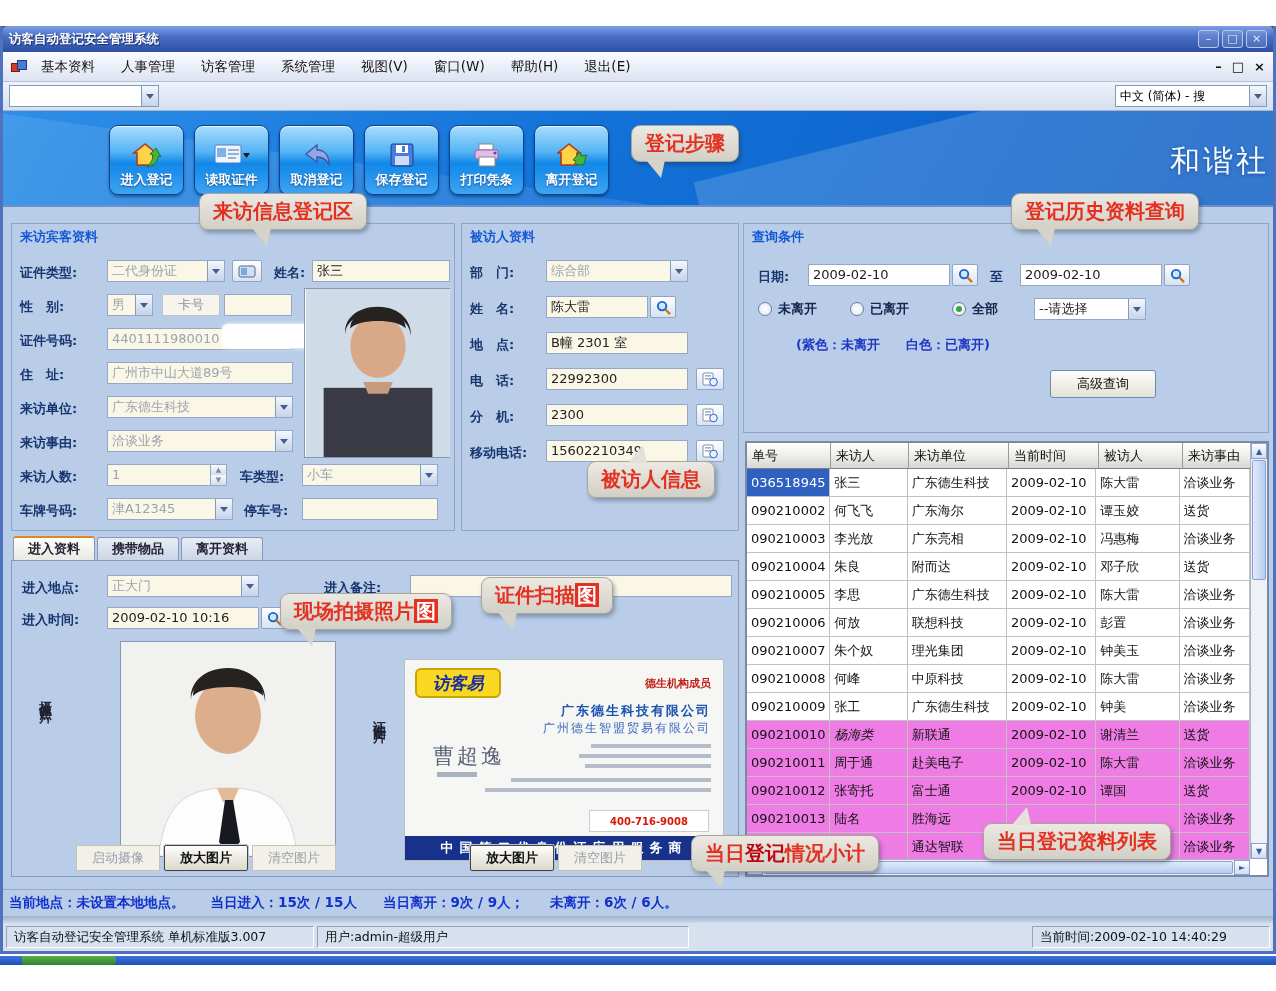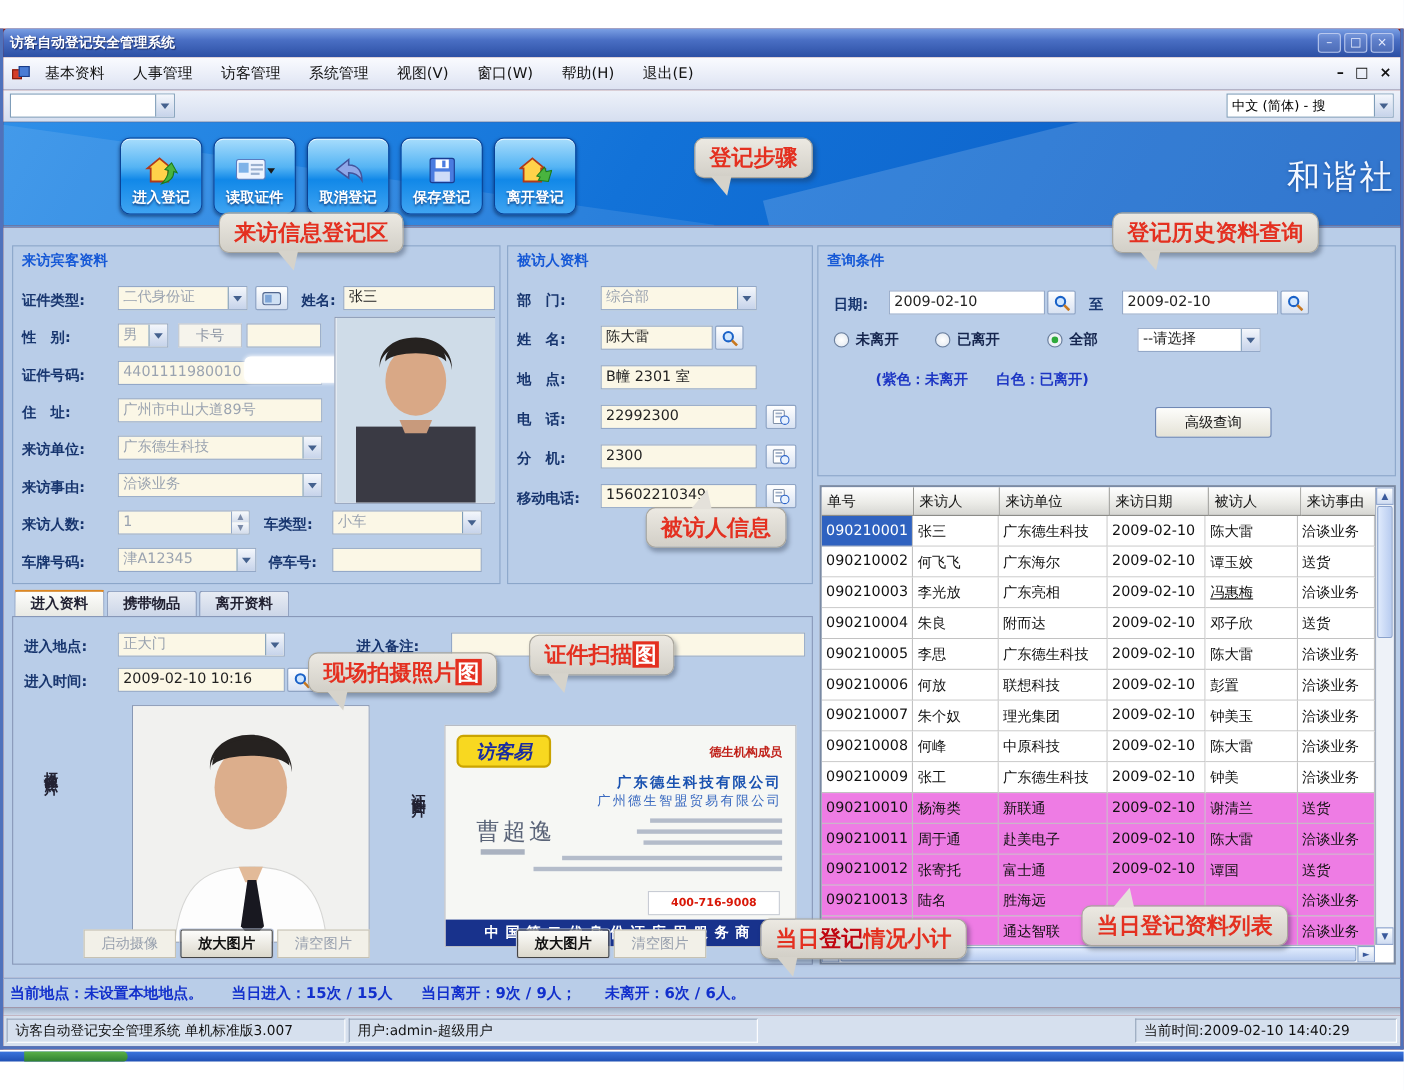--- a/index.html
+++ b/index.html
@@ -252,20 +252,31 @@
                 <rect x="2" y="2" width="22" height="22" rx="2" fill="#4a7ce0" stroke="#1a3c90"></rect>
                 <rect x="7" y="3" width="12" height="8" fill="#fff"></rect>
                 <rect x="13" y="4" width="3" height="6" fill="#4a7ce0"></rect>
                 <rect x="6" y="14" width="14" height="9" fill="#cfdcf8"></rect>
               </svg>
             </span>
             <span class="lb">保存登记</span>
           </div>
           <div class="tb">
             <span class="ic">
+              <svg width="30" height="26" viewBox="0 0 30 26">
+                <rect x="7" y="2" width="14" height="6" fill="#fff" stroke="#888"></rect>
+                <rect x="3" y="8" width="23" height="9" rx="2" fill="#e4bcec" stroke="#9060a0"></rect>
+                <rect x="7" y="15" width="16" height="9" fill="#fff" stroke="#888"></rect>
+                <circle cx="23" cy="11" r="1.6" fill="#7040a0"></circle>
+              </svg>
+            </span>
+            <span class="lb">打印凭条</span>
+          </div>
+          <div class="tb">
+            <span class="ic">
               <svg width="30" height="27" viewBox="0 0 30 27">
                 <path d="M12 2 1 11h3v12h16V11h3z" fill="#ffd24a" stroke="#b03a1a" stroke-width="1.6"></path>
                 <path d="M16 18l7-8 1.5 4 5-1-3 10-9-1 1.5-3z" fill="#49b43f" stroke="#1c7a1c"></path>
               </svg>
             </span>
             <span class="lb">离开登记</span>
           </div>
         </div>
     <div class="brand">和谐社</div>
     <div class="callout" style="left:628px;top:14px">
@@ -440,47 +451,47 @@
       </div>
       <div class="legend" style="left:52px;top:112px">(紫色：未离开　　白色：已离开)</div>
       <div class="pushbtn" style="left:306px;top:146px;width:106px">高级查询</div>
     </div>
 
     <div class="grid" style="left:742px;top:234px;width:524px;height:436px">
       <div class="ghead" id="ghead">
             <span class="th" style="width: 84px;">单号</span>
             <span class="th" style="width: 78px;">来访人</span>
             <span class="th" style="width: 100px;">来访单位</span>
-            <span class="th" style="width: 90px;">来访日期</span>
+            <span class="th" style="width: 90px;">当前时间</span>
             <span class="th" style="width: 84px;">被访人</span>
             <span class="th" style="width: 71px;">来访事由</span>
           </div>
       <div class="gbody" id="gbody">
             <div class="gr">
-              <span class="td sel" style="width: 84px;">090210001</span>
+              <span class="td sel" style="width: 84px;">036518945</span>
               <span class="td" style="width: 78px;">张三</span>
               <span class="td" style="width: 100px;">广东德生科技</span>
               <span class="td" style="width: 90px;">2009-02-10</span>
               <span class="td" style="width: 84px;">陈大雷</span>
               <span class="td" style="width: 71px;">洽谈业务</span>
             </div>
             <div class="gr">
               <span class="td" style="width: 84px;">090210002</span>
               <span class="td" style="width: 78px;">何飞飞</span>
               <span class="td" style="width: 100px;">广东海尔</span>
               <span class="td" style="width: 90px;">2009-02-10</span>
               <span class="td" style="width: 84px;">谭玉姣</span>
               <span class="td" style="width: 71px;">送货</span>
             </div>
             <div class="gr">
               <span class="td" style="width: 84px;">090210003</span>
               <span class="td" style="width: 78px;">李光放</span>
               <span class="td" style="width: 100px;">广东亮相</span>
               <span class="td" style="width: 90px;">2009-02-10</span>
-              <span class="td" style="width: 84px; text-decoration: underline;">冯惠梅</span>
+              <span class="td" style="width: 84px;">冯惠梅</span>
               <span class="td" style="width: 71px;">洽谈业务</span>
             </div>
             <div class="gr">
               <span class="td" style="width: 84px;">090210004</span>
               <span class="td" style="width: 78px;">朱良</span>
               <span class="td" style="width: 100px;">附而达</span>
               <span class="td" style="width: 90px;">2009-02-10</span>
               <span class="td" style="width: 84px;">邓子欣</span>
               <span class="td" style="width: 71px;">送货</span>
             </div>
@@ -519,21 +530,21 @@
             <div class="gr">
               <span class="td" style="width: 84px;">090210009</span>
               <span class="td" style="width: 78px;">张工</span>
               <span class="td" style="width: 100px;">广东德生科技</span>
               <span class="td" style="width: 90px;">2009-02-10</span>
               <span class="td" style="width: 84px;">钟美</span>
               <span class="td" style="width: 71px;">洽谈业务</span>
             </div>
             <div class="gr pink">
               <span class="td" style="width: 84px;">090210010</span>
-              <span class="td" style="width: 78px;">杨海类</span>
+              <span class="td" style="width: 78px; font-style: italic;">杨海类</span>
               <span class="td" style="width: 100px;">新联通</span>
               <span class="td" style="width: 90px;">2009-02-10</span>
               <span class="td" style="width: 84px;">谢清兰</span>
               <span class="td" style="width: 71px;">送货</span>
             </div>
             <div class="gr pink">
               <span class="td" style="width: 84px;">090210011</span>
               <span class="td" style="width: 78px;">周于通</span>
               <span class="td" style="width: 100px;">赴美电子</span>
               <span class="td" style="width: 90px;">2009-02-10</span>

